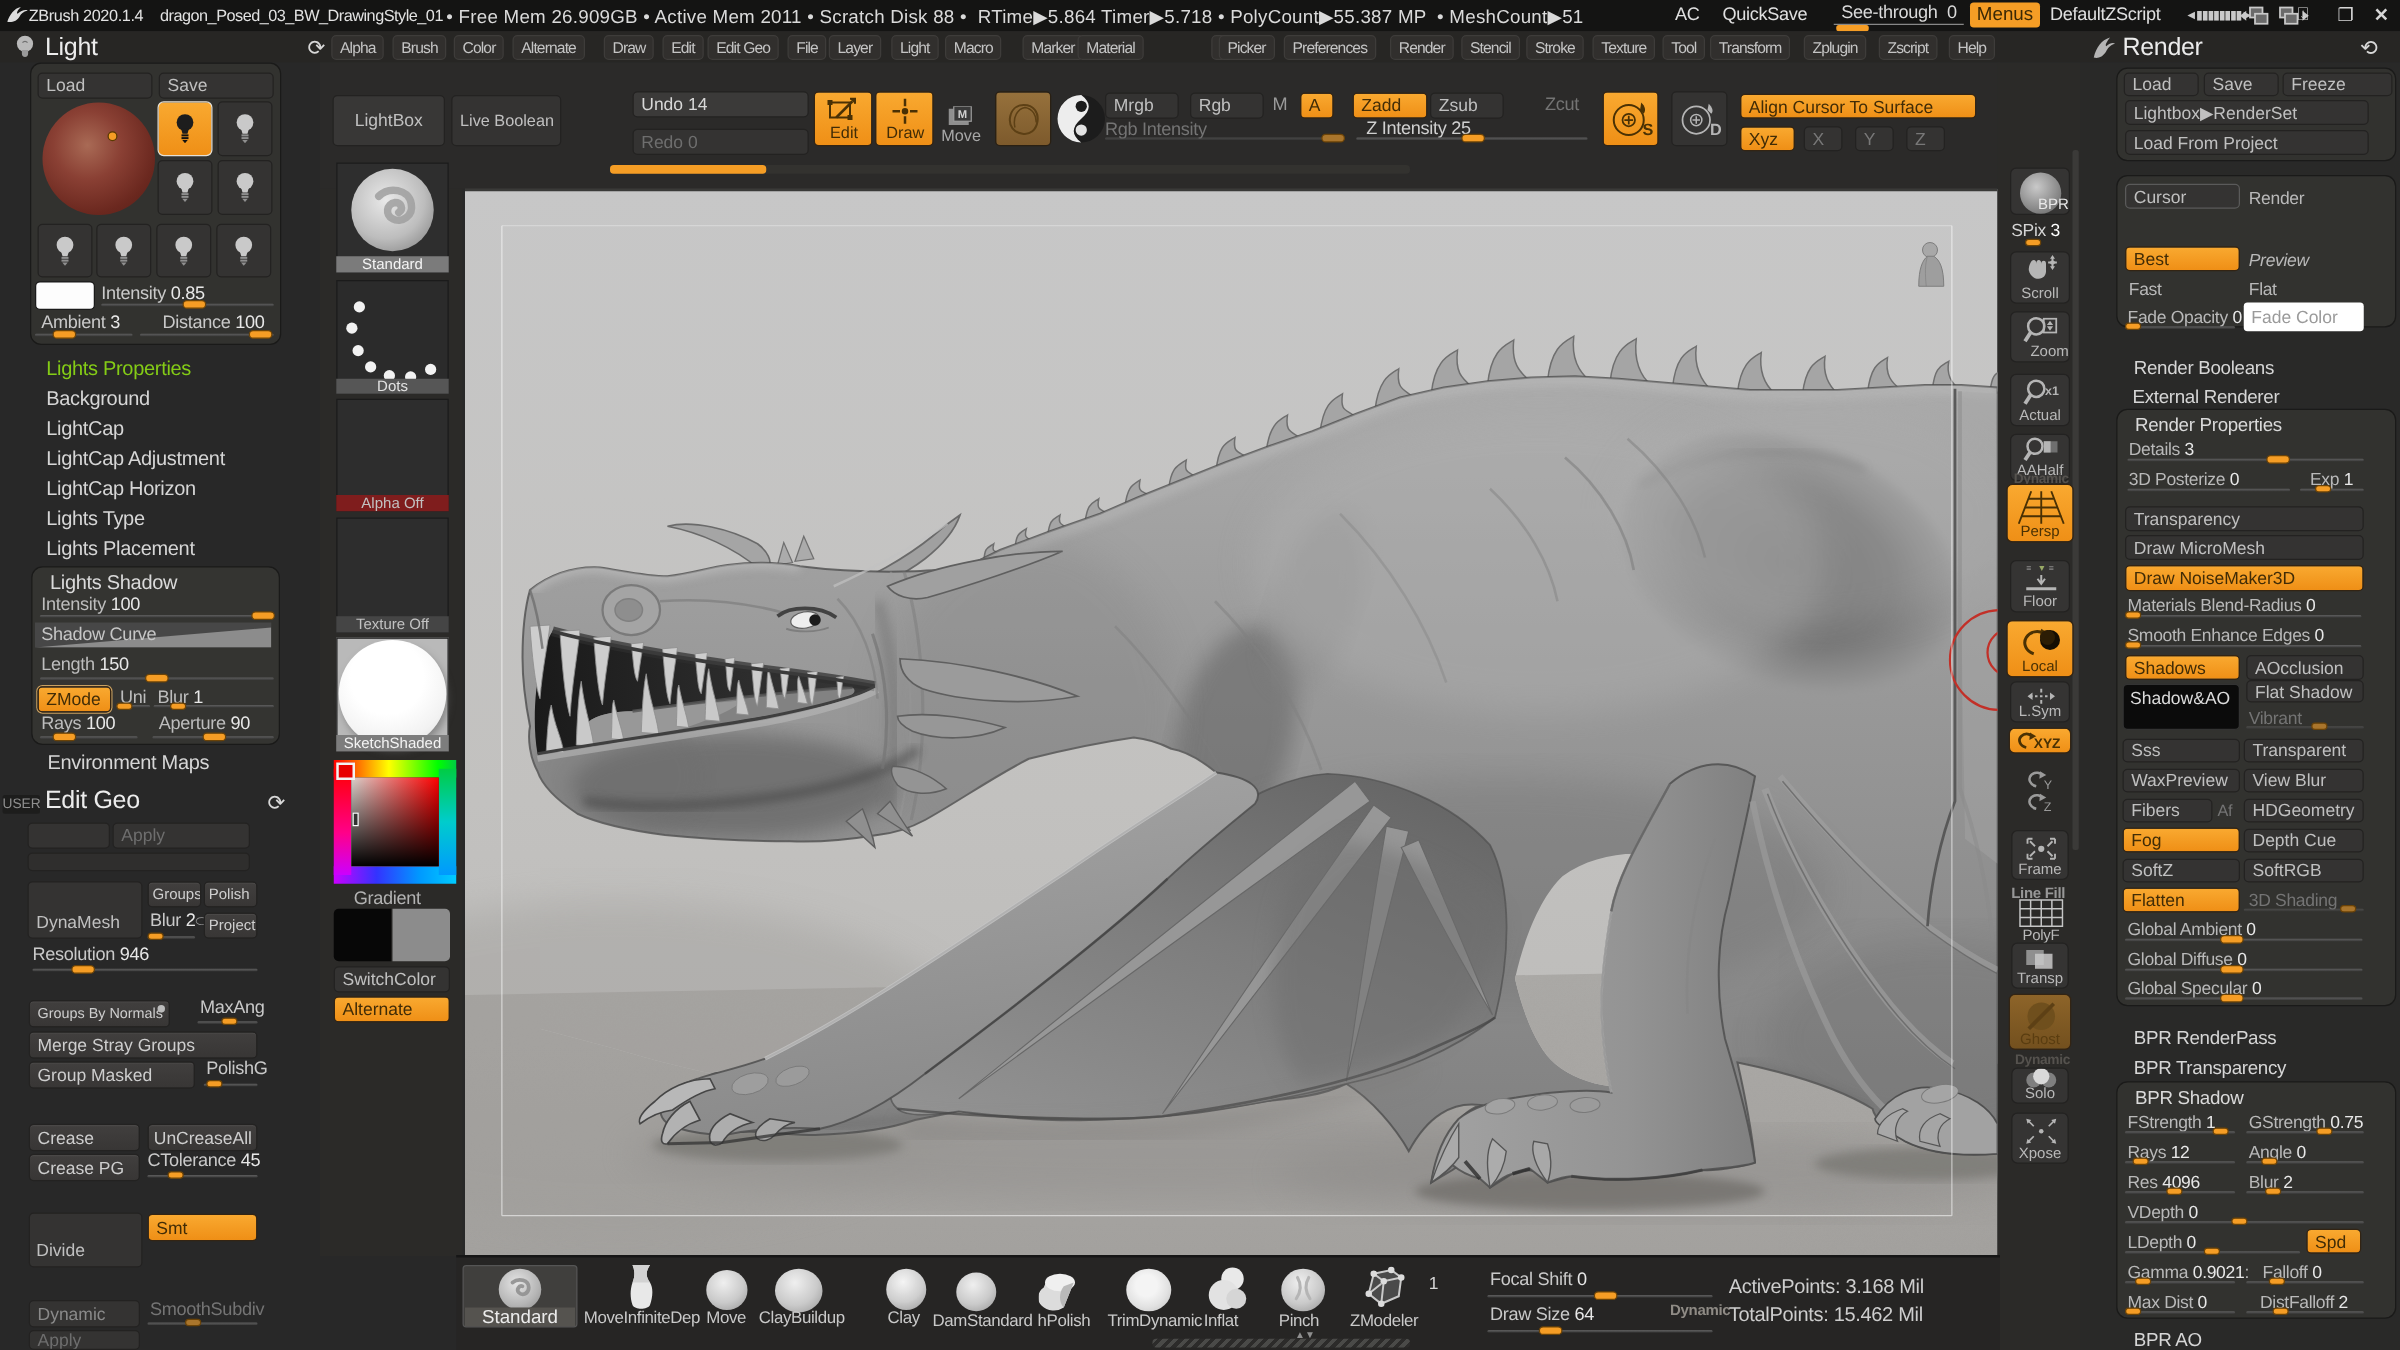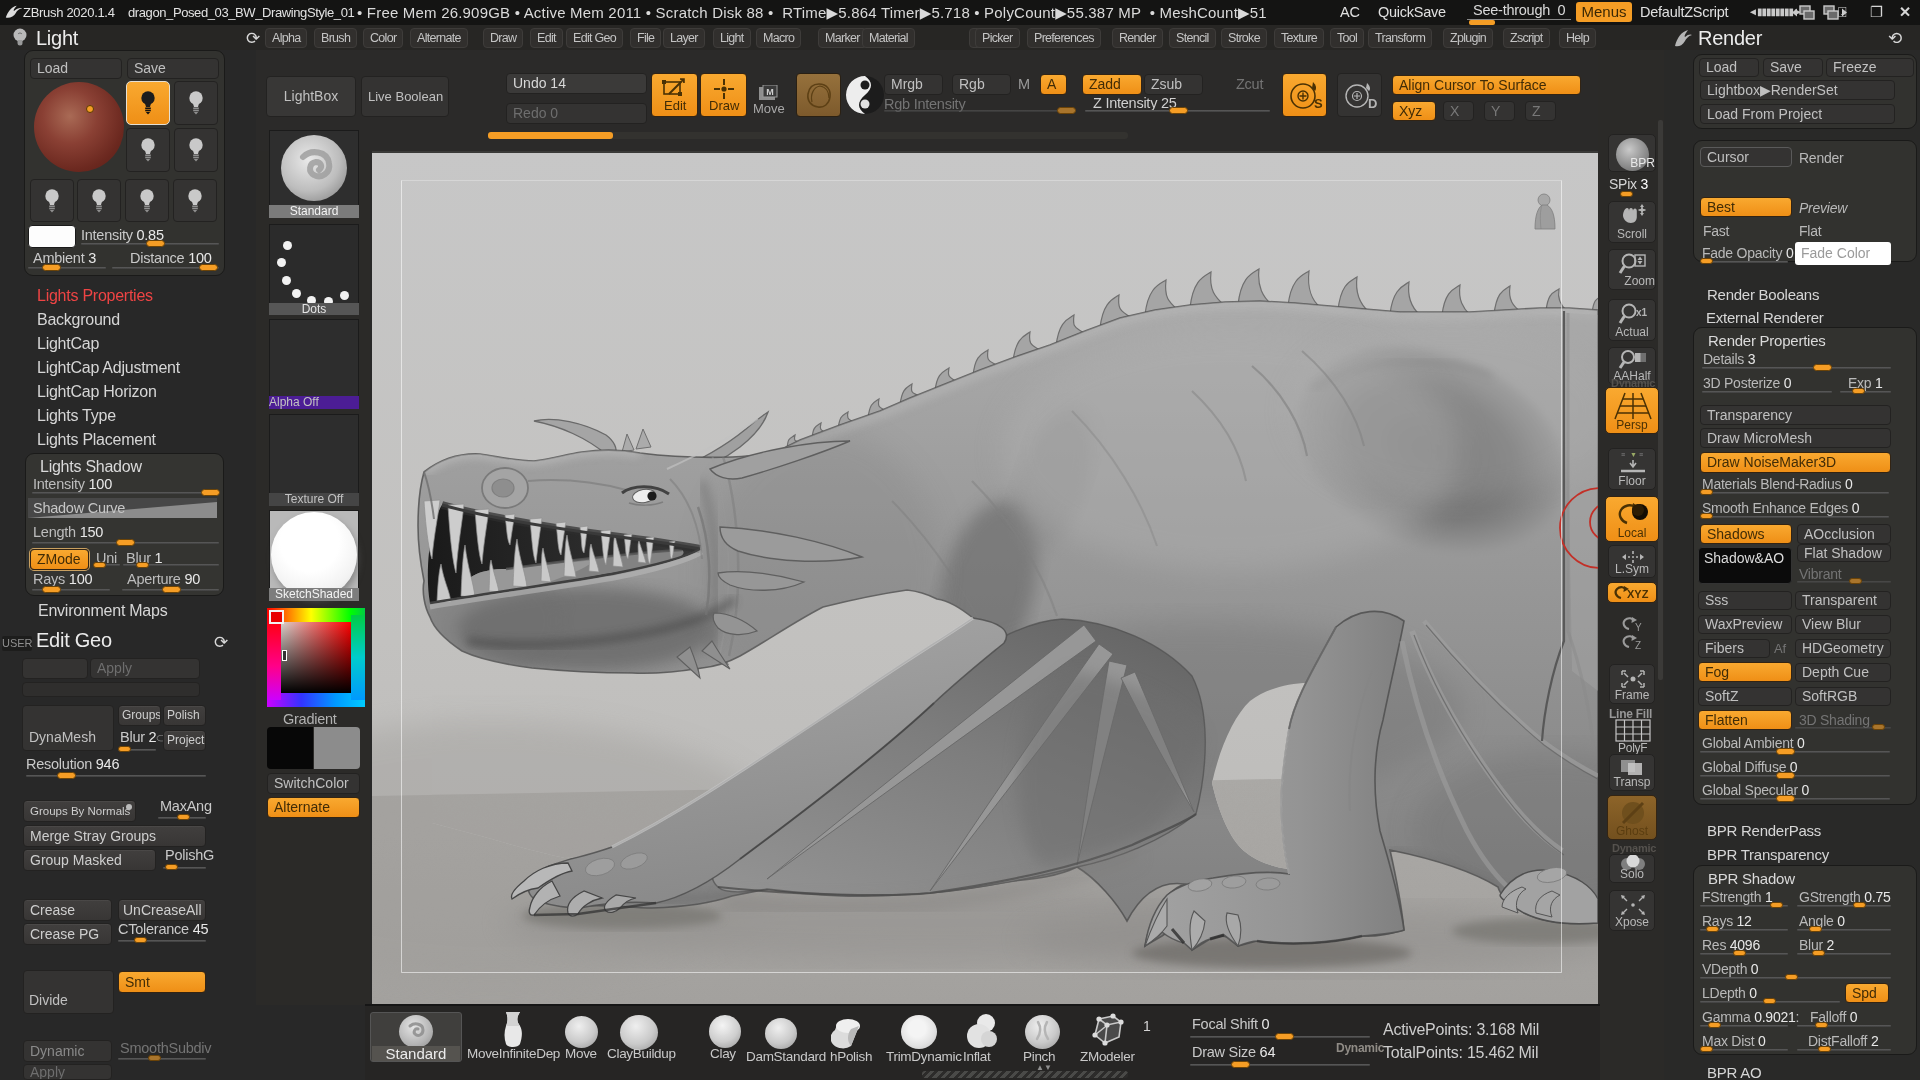--- a/index.html
+++ b/index.html
@@ -159,21 +159,21 @@
 <div class="abs" style="left:28px;top:225px;width:48px;height:23px;background:#fdfdfd;border-radius:4px;border:1px solid #1a1a1a;"></div>
 <div class="lbl" style="left:81px;top:227px;">Intensity <span style="color:#e8e8e8">0.85</span></div>
 <div class="tr" style="left:81px;top:243px;width:138px;"></div>
     <div class="hd" style="left:146px;top:240px;"></div>
 <div class="lbl" style="left:33px;top:250px;">Ambient <span style="color:#e8e8e8">3</span></div>
 <div class="lbl" style="left:130px;top:250px;">Distance <span style="color:#e8e8e8">100</span></div>
 <div class="tr" style="left:28px;top:267px;width:78px;"></div>
     <div class="hd" style="left:42px;top:264px;"></div>
 <div class="tr" style="left:112px;top:267px;width:107px;"></div>
     <div class="hd" style="left:199px;top:264px;"></div>
-<div class="lbl" style="left:37px;top:287px;font-size:16px;color:#ef4444;">Lights Properties</div>
+<div class="lbl" style="left:37px;top:287px;font-size:16px;color:#84cc16;">Lights Properties</div>
 <div class="lbl" style="left:37px;top:311px;font-size:16px;color:#d6d6d6;">Background</div>
 <div class="lbl" style="left:37px;top:335px;font-size:16px;color:#d6d6d6;">LightCap</div>
 <div class="lbl" style="left:37px;top:359px;font-size:16px;color:#d6d6d6;">LightCap Adjustment</div>
 <div class="lbl" style="left:37px;top:383px;font-size:16px;color:#d6d6d6;">LightCap Horizon</div>
 <div class="lbl" style="left:37px;top:407px;font-size:16px;color:#d6d6d6;">Lights Type</div>
 <div class="lbl" style="left:37px;top:431px;font-size:16px;color:#d6d6d6;">Lights Placement</div>
 <div class="grp" style="left:25px;top:453px;width:199px;height:143px;background:#343431;"></div>
 <div class="lbl" style="left:40px;top:458px;font-size:16px;color:#dadada;">Lights Shadow</div>
 <div class="lbl" style="left:33px;top:476px;color:#bdbdbd;">Intensity <span style="color:#e8e8e8">100</span></div>
 <div class="tr" style="left:32px;top:492px;width:187px;"></div>
@@ -255,21 +255,21 @@
 <div class="abs" style="left:269px;top:224px;width:90px;height:91px;background:#2b2b2b;border:1px solid #1b1b1b;"></div>
 <div class="abs" style="left:283px;top:241px;width:9px;height:9px;border-radius:50%;background:#f2f2f2;"></div>
 <div class="abs" style="left:277px;top:258px;width:9px;height:9px;border-radius:50%;background:#f2f2f2;"></div>
 <div class="abs" style="left:282px;top:276px;width:9px;height:9px;border-radius:50%;background:#f2f2f2;"></div>
 <div class="abs" style="left:292px;top:289px;width:9px;height:9px;border-radius:50%;background:#f2f2f2;"></div>
 <div class="abs" style="left:307px;top:296px;width:9px;height:9px;border-radius:50%;background:#f2f2f2;"></div>
 <div class="abs" style="left:324px;top:297px;width:9px;height:9px;border-radius:50%;background:#f2f2f2;"></div>
 <div class="abs" style="left:340px;top:291px;width:9px;height:9px;border-radius:50%;background:#f2f2f2;"></div>
 <div class="abs" style="left:269px;top:303px;width:90px;height:12px;background:#565656;color:#e3e3e3;font-size:12px;text-align:center;line-height:12px;">Dots</div>
 <div class="abs" style="left:269px;top:319px;width:90px;height:90px;background:#2d2d2d;border:1px solid #1b1b1b;"></div>
-<div class="abs" style="left:269px;top:396px;width:90px;height:13px;background:#4c1d95;color:#c2c2c2;font-size:12px;text-align:left;line-height:13px;">Alpha Off</div>
+<div class="abs" style="left:269px;top:396px;width:90px;height:13px;background:#7f1d1d;color:#c2c2c2;font-size:12px;text-align:center;line-height:13px;">Alpha Off</div>
 <div class="abs" style="left:269px;top:414px;width:90px;height:92px;background:#2d2d2d;border:1px solid #1b1b1b;"></div>
 <div class="abs" style="left:269px;top:493px;width:90px;height:13px;background:#454545;color:#c2c2c2;font-size:12px;text-align:center;line-height:13px;">Texture Off</div>
 <div class="abs" style="left:269px;top:510px;width:90px;height:91px;background:#b9b9b9;border:1px solid #1b1b1b;"></div>
 <div class="abs" style="left:271px;top:512px;width:86px;height:86px;border-radius:50%;background:radial-gradient(circle at 45% 35%,#ffffff 40%,#f2f2f2 70%,#d5d5d5 100%);box-shadow:2px 4px 6px rgba(90,90,90,.5);"></div>
 <div class="abs" style="left:269px;top:588px;width:90px;height:13px;background:#7d7d7d;color:#f4f4f4;font-size:12px;text-align:center;line-height:13px;">SketchShaded</div>
 <div class="abs" style="left:267px;top:608px;width:98px;height:99px;background:#222;"></div>
 <div class="abs" style="left:267px;top:608px;width:98px;height:14px;background:linear-gradient(to right,#f00,#ff0 45%,#0f0 85%,#0c4);"></div>
 <div class="abs" style="left:267px;top:693px;width:98px;height:14px;background:linear-gradient(to right,#c0f,#33f 35%,#09f 70%,#0cf);"></div>
 <div class="abs" style="left:267px;top:615px;width:14px;height:85px;background:linear-gradient(#f00,#f08 60%,#c0f);"></div>
 <div class="abs" style="left:351px;top:615px;width:14px;height:85px;background:linear-gradient(#0c4,#0cc 50%,#09f);"></div>

